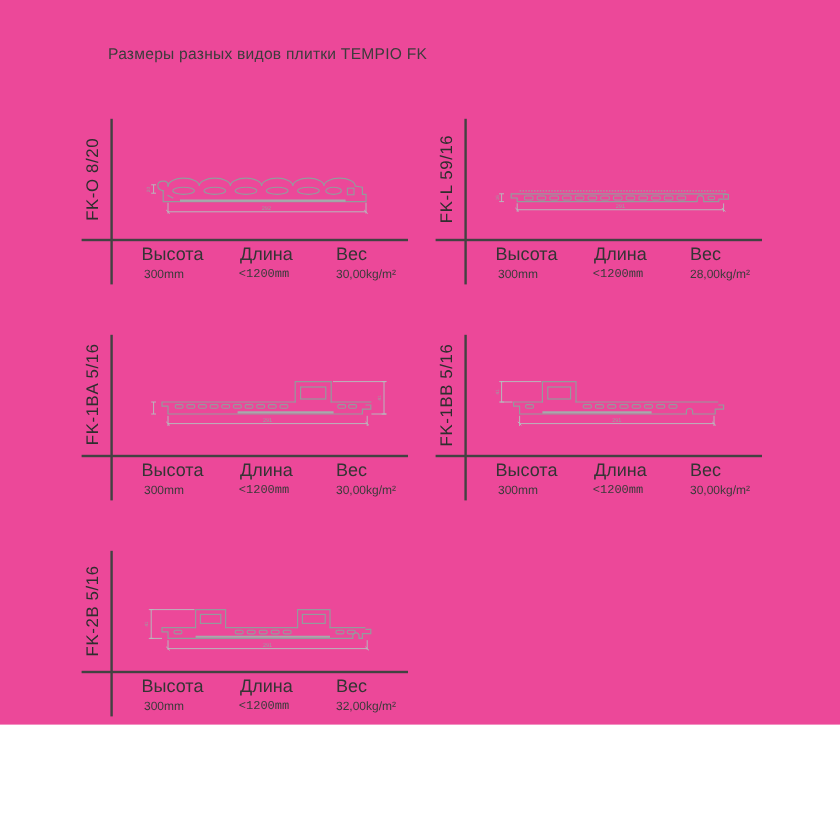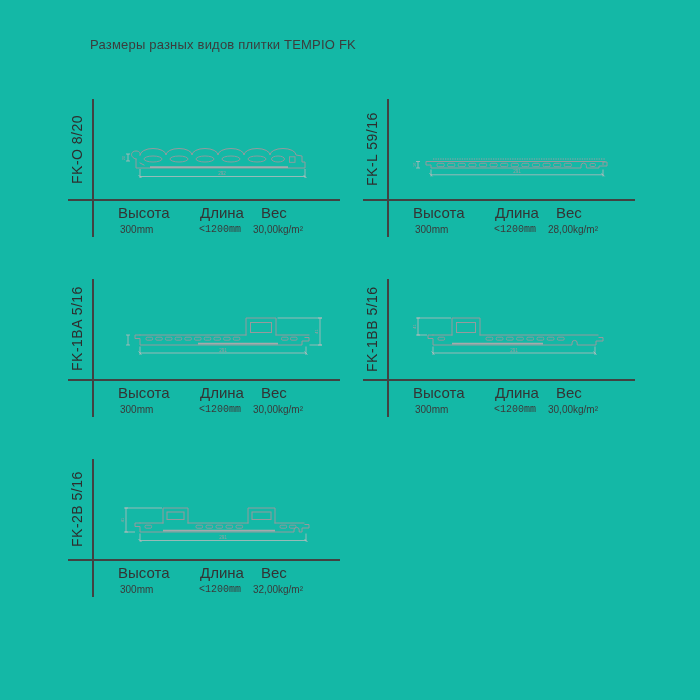--- a/index.html
+++ b/index.html
@@ -1,18 +1,18 @@
 <!DOCTYPE html>
 <html><head>
 <meta charset="utf-8">
 <style>
   * { margin:0; padding:0; box-sizing:border-box; }
   html,body { background:#ffffff; }
   .canvas {
-    position:relative; width:700px; height:700px; background:#14b8a6;
+    position:relative; width:700px; height:604px; background:#ec4899;
     font-family:"Liberation Sans", sans-serif; overflow:hidden;
   }
   .page-title {
     position:absolute; left:90px; top:37px;
     font-size:13px; font-weight:500; letter-spacing:0.2px; color:#3c3c3c;
   }
   .panel { position:absolute; width:292px; height:162px; }
   .p1 { left:60px;  top:95px; }
   .p2 { left:355px; top:95px; }
   .p3 { left:60px;  top:275px; }
@@ -21,22 +21,22 @@
   .vline { position:absolute; left:32px; top:4px; width:1.5px; height:138px; background:#424242; }
   .hline { position:absolute; left:8px; top:104px; width:272px; height:1.5px; background:#424242; }
   .plabel {
     position:absolute; left:3px; top:6px; width:28px; height:96px;
     display:flex; align-items:center; justify-content:center;
     writing-mode:vertical-rl; transform:rotate(180deg);
     font-size:14px; font-weight:500; letter-spacing:0.5px; color:#2e2e2e; white-space:nowrap;
   }
   .th { position:absolute; top:109px; font-size:15px; font-weight:500; color:#343434; }
   .td { position:absolute; top:129px; font-size:10px; font-weight:400; color:#3a3a3a; }
-  .c1 { left:58px; } .c2 { left:140px; } .c3 { left:201px;text-align:right; }
-  .v1 { left:60px; } .v2 { left:139px;font-family:Liberation Mono, monospace; } .v3 { left:193px; }
+  .c1 { left:58px; } .c2 { left:140px; } .c3 { left:220px;text-align:right; }
+  .v1 { left:60px; } .v2 { left:139px;font-family:Liberation Mono, monospace; } .v3 { left:220px; }
   .drawing { position:absolute; }
   .o    { stroke:#959a9d; fill:none; stroke-width:1; stroke-linecap:square; stroke-linejoin:miter; }
   .slot { stroke:#959a9d; fill:none; stroke-width:0.9; }
   .band { stroke:#a6aaac; stroke-width:1.8; fill:none; }
   .serr { stroke:#9aa0a2; stroke-width:1.1; fill:none; stroke-dasharray:1.3 1.1; }
   .dim  { stroke:#b7bbbd; stroke-width:0.8; fill:none; }
   svg text { font-family:"Liberation Sans", sans-serif; fill:#9aa0a2; font-size:4.6px; }
   svg text.sside { font-size:3.9px; }
 </style>
 </head>

